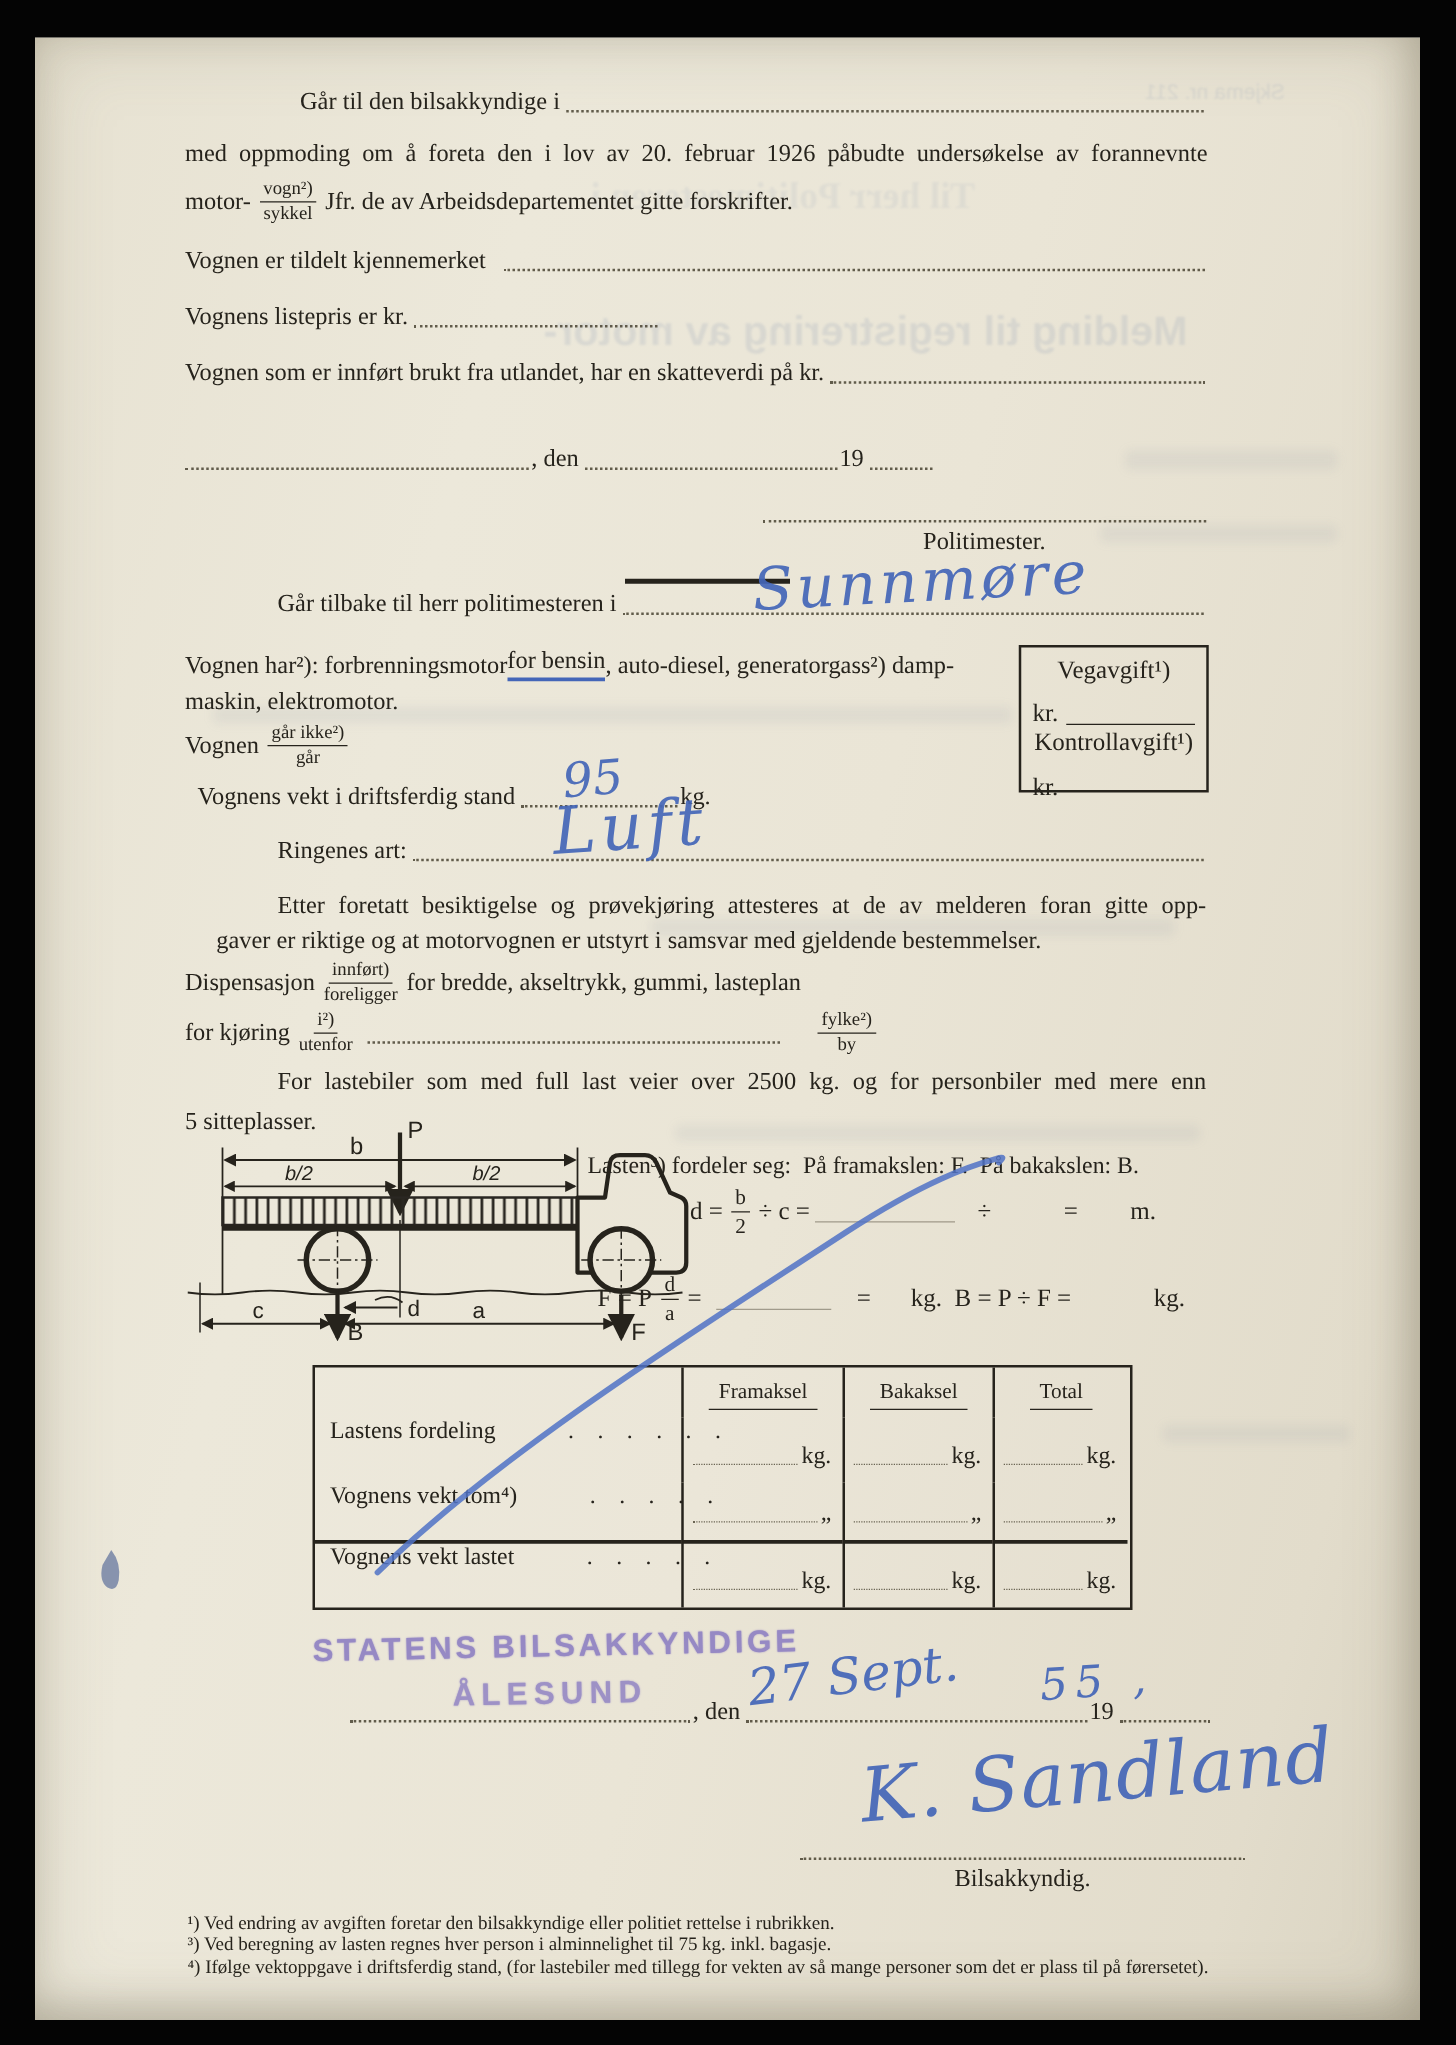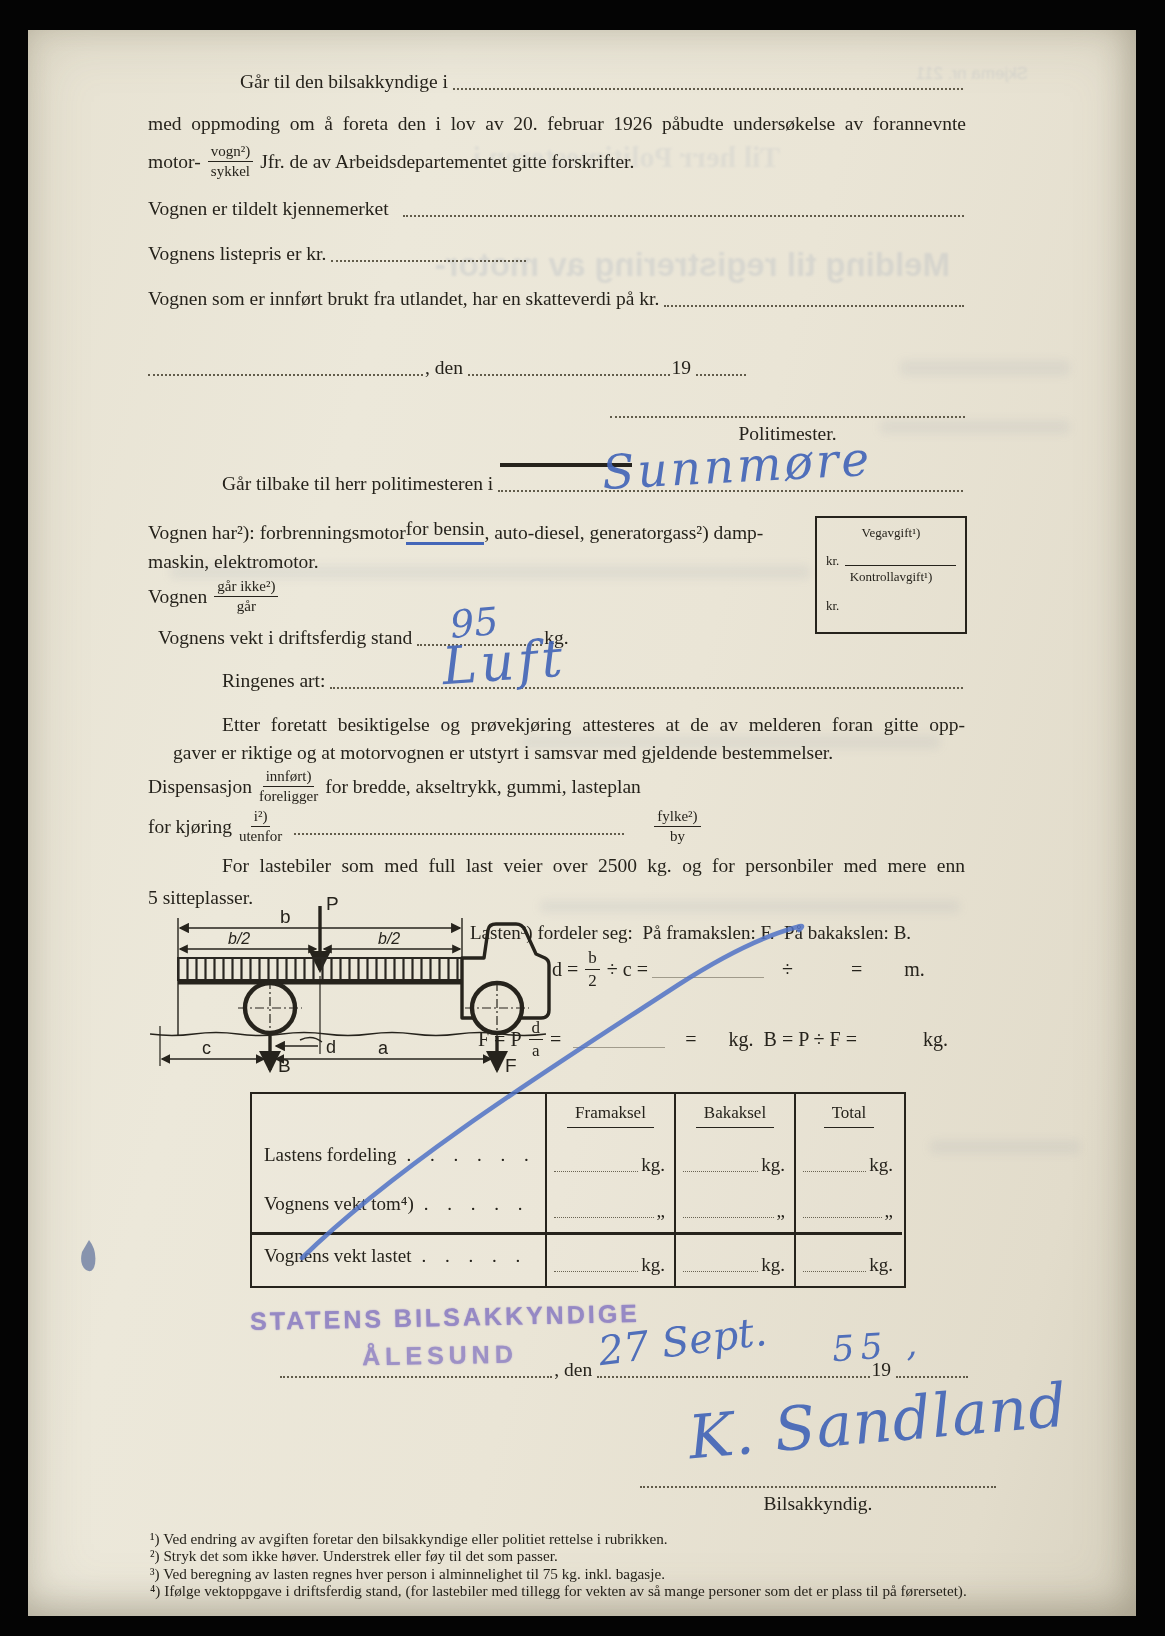--- a/index.html
+++ b/index.html
@@ -19,31 +19,31 @@
   .frac .ft{border-bottom:1.4px solid #26231c;padding:0 3px 1px;}
   .frac .fb{padding-top:1px;}
   .hw{position:absolute;font-family:"DejaVu Serif",serif;font-style:italic;color:#4466b8;
       white-space:nowrap;opacity:.92;}
   .dotline{position:absolute;border-bottom:2px dotted #4a4433;opacity:.85;}
   .bleed{position:absolute;transform:scaleX(-1);color:#8e9cb4;filter:blur(1px);
          font-family:"Liberation Sans",sans-serif;white-space:nowrap;}
   .smudge{position:absolute;background:rgba(125,135,155,.10);filter:blur(4px);border-radius:5px;}
   
   #avgiftbox{position:absolute;left:815px;top:516px;width:152px;height:118px;border:2.5px solid #26231c;
-             color:#26231c;font-size:13px;padding:7px 9px;box-sizing:border-box;}
+             color:#26231c;font-size:20px;padding:7px 9px;box-sizing:border-box;}
   #avgiftbox .bc{text-align:center;}
   #avgiftbox .krrow{display:flex;align-items:flex-end;margin-top:12px;}
   #avgiftbox .krrow .kline{flex:1;border-bottom:1.6px solid #26231c;margin:0 0 3px 6px;}
   
   #ltable{position:absolute;left:250px;top:1092px;width:656px;border:2.5px solid #26231c;
           display:grid;grid-template-columns:293px 129px 120px 108px;grid-template-rows:40px 52px 46px 54px;
           color:#26231c;font-size:19px;box-sizing:border-box;background:rgba(255,255,255,.06);}
   .thead{display:flex;align-items:center;justify-content:center;border-left:2px solid #26231c;font-size:17px;}
   .hu{display:inline-block;border-bottom:1.6px solid #26231c;padding:2px 8px 4px;}
-  .tlabel{display:flex;align-items:center;padding:0 4px 10px 12px;white-space:nowrap;}
+  .tlabel{display:flex;align-items:flex-start;padding:0 4px 10px 12px;white-space:nowrap;gap:48px;}
   .tcell{border-left:2px solid #26231c;display:flex;align-items:flex-end;padding:0 9px 10px 7px;}
   .cfill{flex:1;border-bottom:1.6px dotted #4a4433;margin:0 3px 4px 0;opacity:.8;}
   .tt{border-top:3px solid #26231c;}
   .dots{letter-spacing:7px;margin-left:10px;}
   .stamp{position:absolute;font-family:"Liberation Sans",sans-serif;font-weight:bold;color:#8b7dc2;
          opacity:.88;letter-spacing:3px;text-shadow:0 0 1.5px #8b7dc2;}
   .fn{margin:0;padding-left:26px;text-indent:-26px;line-height:1.14;}
   svg text{font-family:"Liberation Sans",sans-serif;fill:#26231c;}
 </style>
 </head>
@@ -357,21 +357,20 @@
   <div class="hw" style="left:832px;top:1326px;font-size:35px;letter-spacing:6px;transform:rotate(-4deg);">55 ,</div>
 
   <div class="hw" style="left:688px;top:1386px;font-size:60px;letter-spacing:1px;transform:rotate(-5deg);">K. Sandland</div>
   <div class="dotline" style="left:640px;top:1472px;width:356px;height:14px;"></div>
   <div class="row" style="left:640px;top:1492px;width:356px;justify-content:center;">
     <span>Bilsakkyndig.</span>
   </div>
 
   <div style="position:absolute;left:150px;top:1530px;width:836px;color:#26231c;font-size:15.2px;">
     <p class="fn">¹) Ved endring av avgiften foretar den bilsakkyndige eller politiet rettelse i rubrikken.</p>
-    <p class="fn">²) Stryk det som ikke høver.  Understrek eller føy til det som passer.</p>
     <p class="fn">³) Ved beregning av lasten regnes hver person i alminnelighet til 75 kg. inkl. bagasje.</p>
     <p class="fn">⁴) Ifølge vektoppgave i driftsferdig stand, (for lastebiler med tillegg for vekten av så mange personer som det er plass til på førersetet).</p>
   </div>
 
   <svg style="position:absolute;left:0;top:0;pointer-events:none;" width="1165" height="1636" viewBox="0 0 1165 1636">
     <path d="M302 1258 C 400 1162, 560 1062, 678 985 C 740 945, 775 933, 797 927 Q 806 924 799 930" fill="none" stroke="#5072c6" stroke-width="4.6" stroke-linecap="round" opacity="0.85"></path>
     <path d="M89 1240 q8 10 6 24 q-2 10 -9 6 q-7 -5 -4 -18 z" fill="#66779f" opacity="0.75"></path>
   </svg>
 </div>
 

